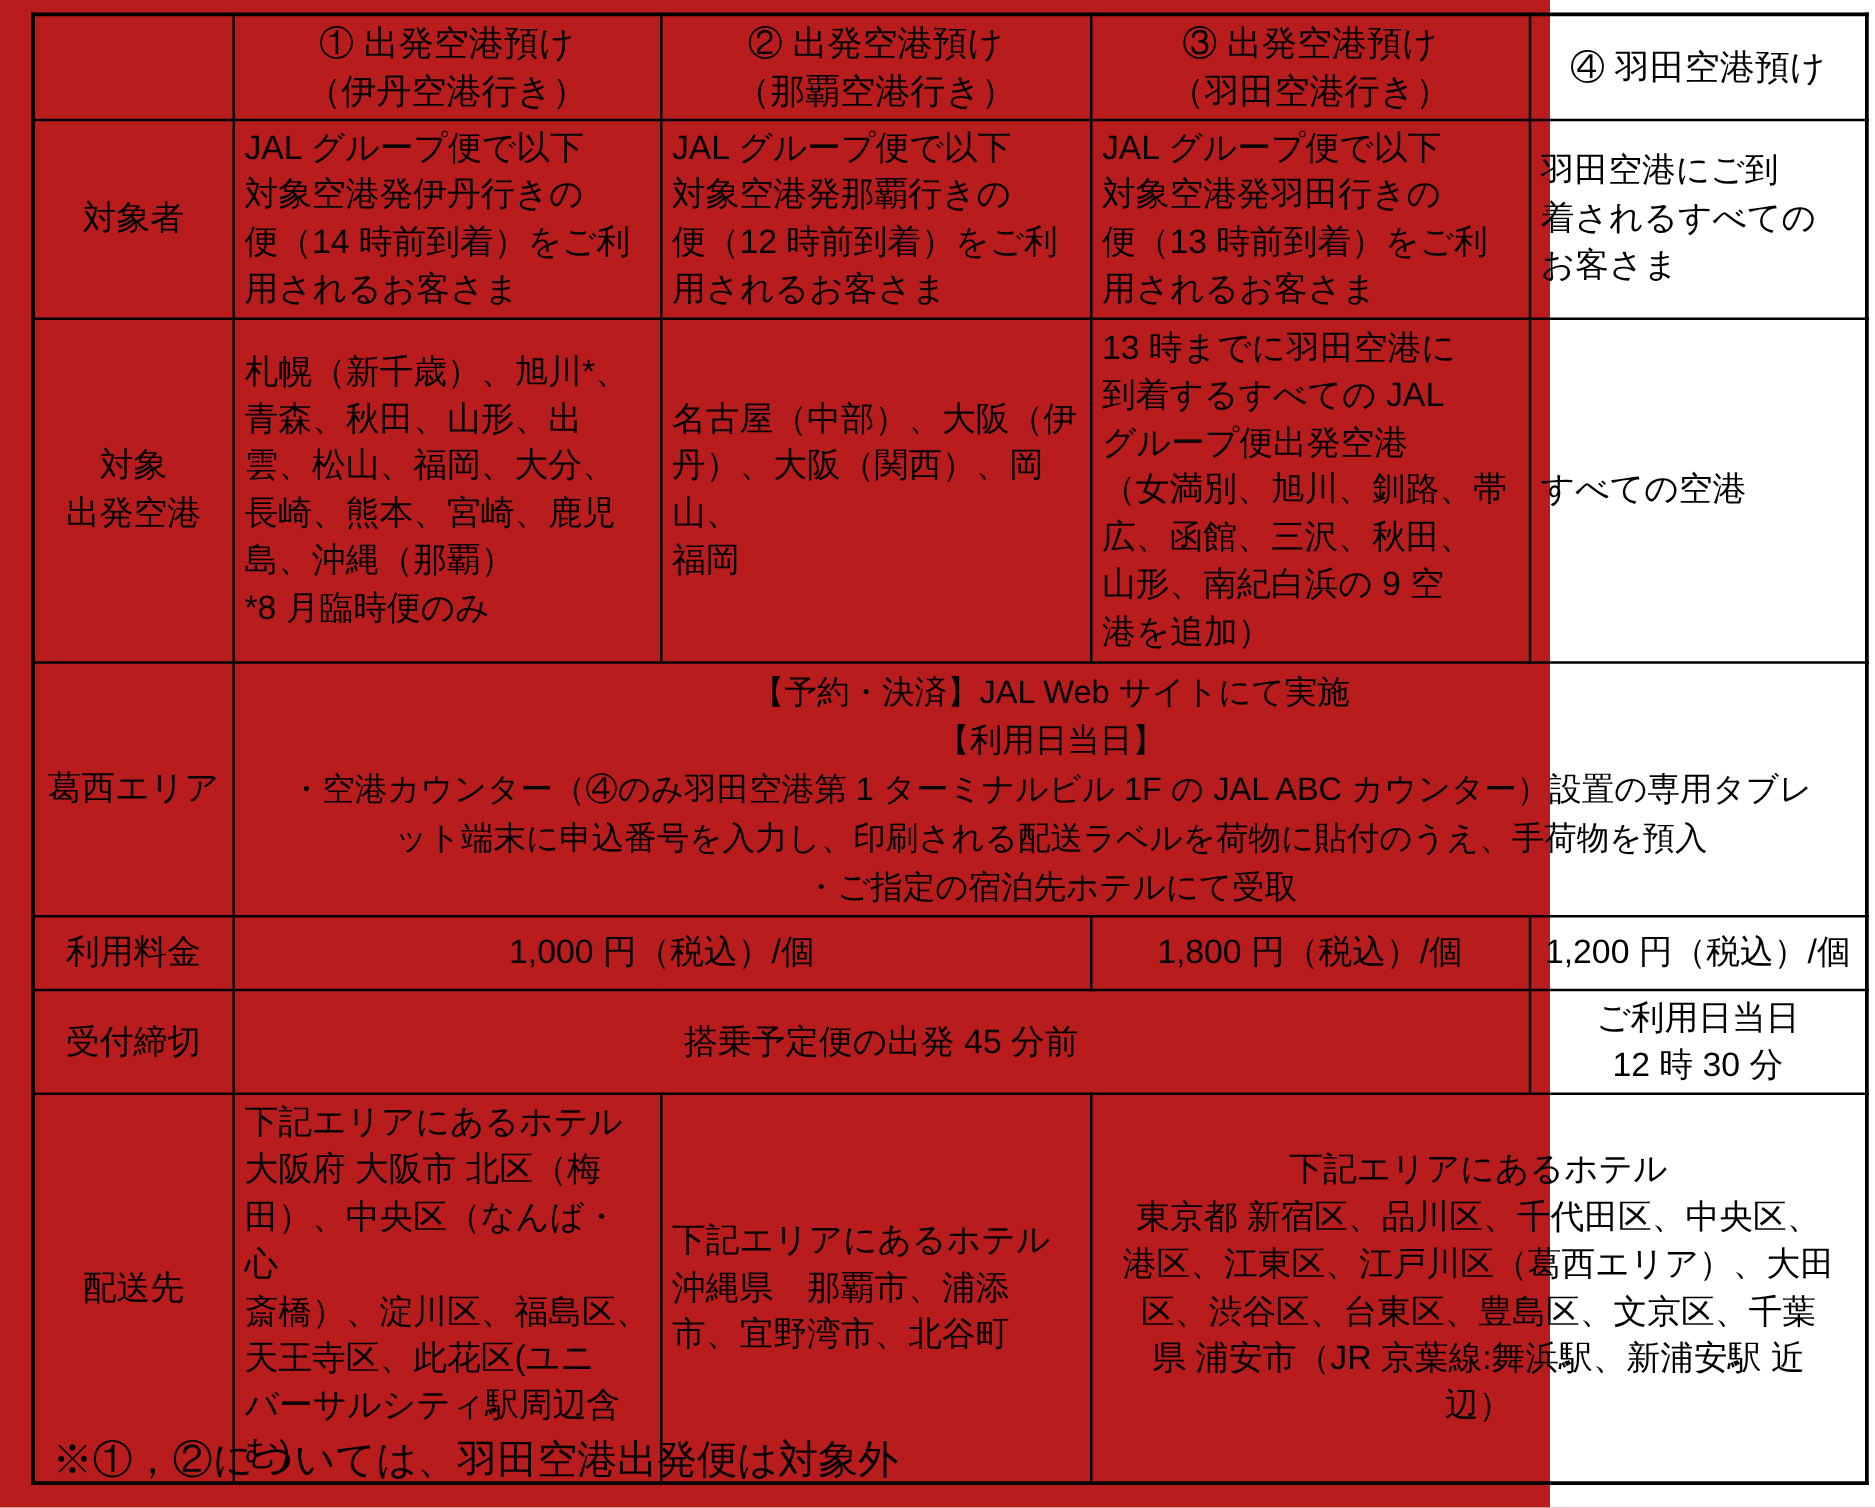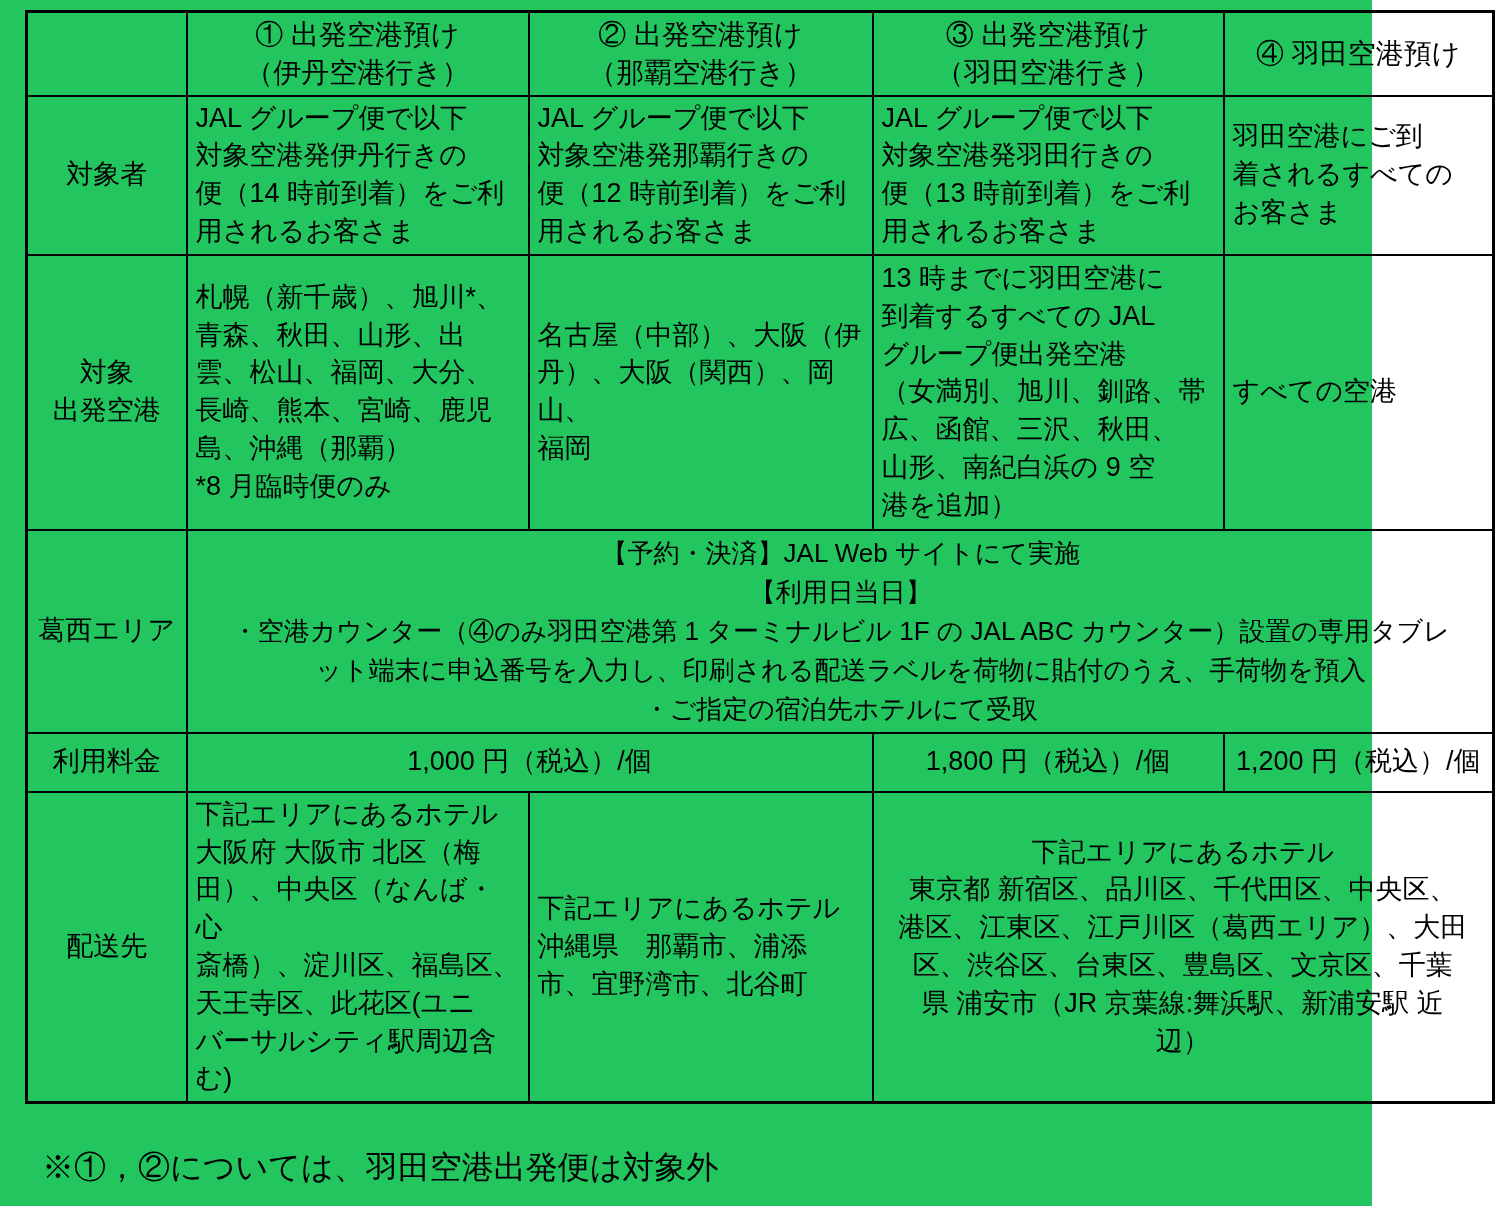--- a/index.html
+++ b/index.html
@@ -2,23 +2,23 @@
 <html><head>
 <meta charset="utf-8">
 <style>
   html, body {
     margin: 0;
     padding: 0;
     background: #ffffff;
   }
   .page {
     position: relative;
-    width: 1372px;
+    width: 1240px;
     height: 1206px;
-    background: #22c55e;
+    background: #b91c1c;
     color: #000000;
     font-family: "Liberation Sans", sans-serif;
   }
   table.service {
     position: absolute;
     left: 25px;
     top: 10px;
     width: 1467px;
     border-collapse: collapse;
     table-layout: fixed;
@@ -125,20 +125,26 @@
 ・空港カウンター（④のみ羽田空港第 1 ターミナルビル 1F の JAL ABC カウンター）設置の専用タブレ
 ット端末に申込番号を入力し、印刷される配送ラベルを荷物に貼付のうえ、手荷物を預入
 ・ご指定の宿泊先ホテルにて受取</td>
       </tr>
       <tr class="r-ryokin">
         <td class="c rowlabel">利用料金</td>
         <td class="c" colspan="2">1,000 円（税込）/個</td>
         <td class="c">1,800 円（税込）/個</td>
         <td class="c">1,200 円（税込）/個</td>
       </tr>
+      <tr class="r-shime">
+        <td class="c rowlabel">受付締切</td>
+        <td class="c" colspan="3">搭乗予定便の出発 45 分前</td>
+        <td class="c">ご利用日当日
+12 時 30 分</td>
+      </tr>
       <tr class="r-haiso">
         <td class="c rowlabel">配送先</td>
         <td class="l">下記エリアにあるホテル
 大阪府 大阪市 北区（梅
 田）、中央区（なんば・心
 斎橋）、淀川区、福島区、
 天王寺区、此花区(ユニ
 バーサルシティ駅周辺含
 む)</td>
         <td class="l">下記エリアにあるホテル

